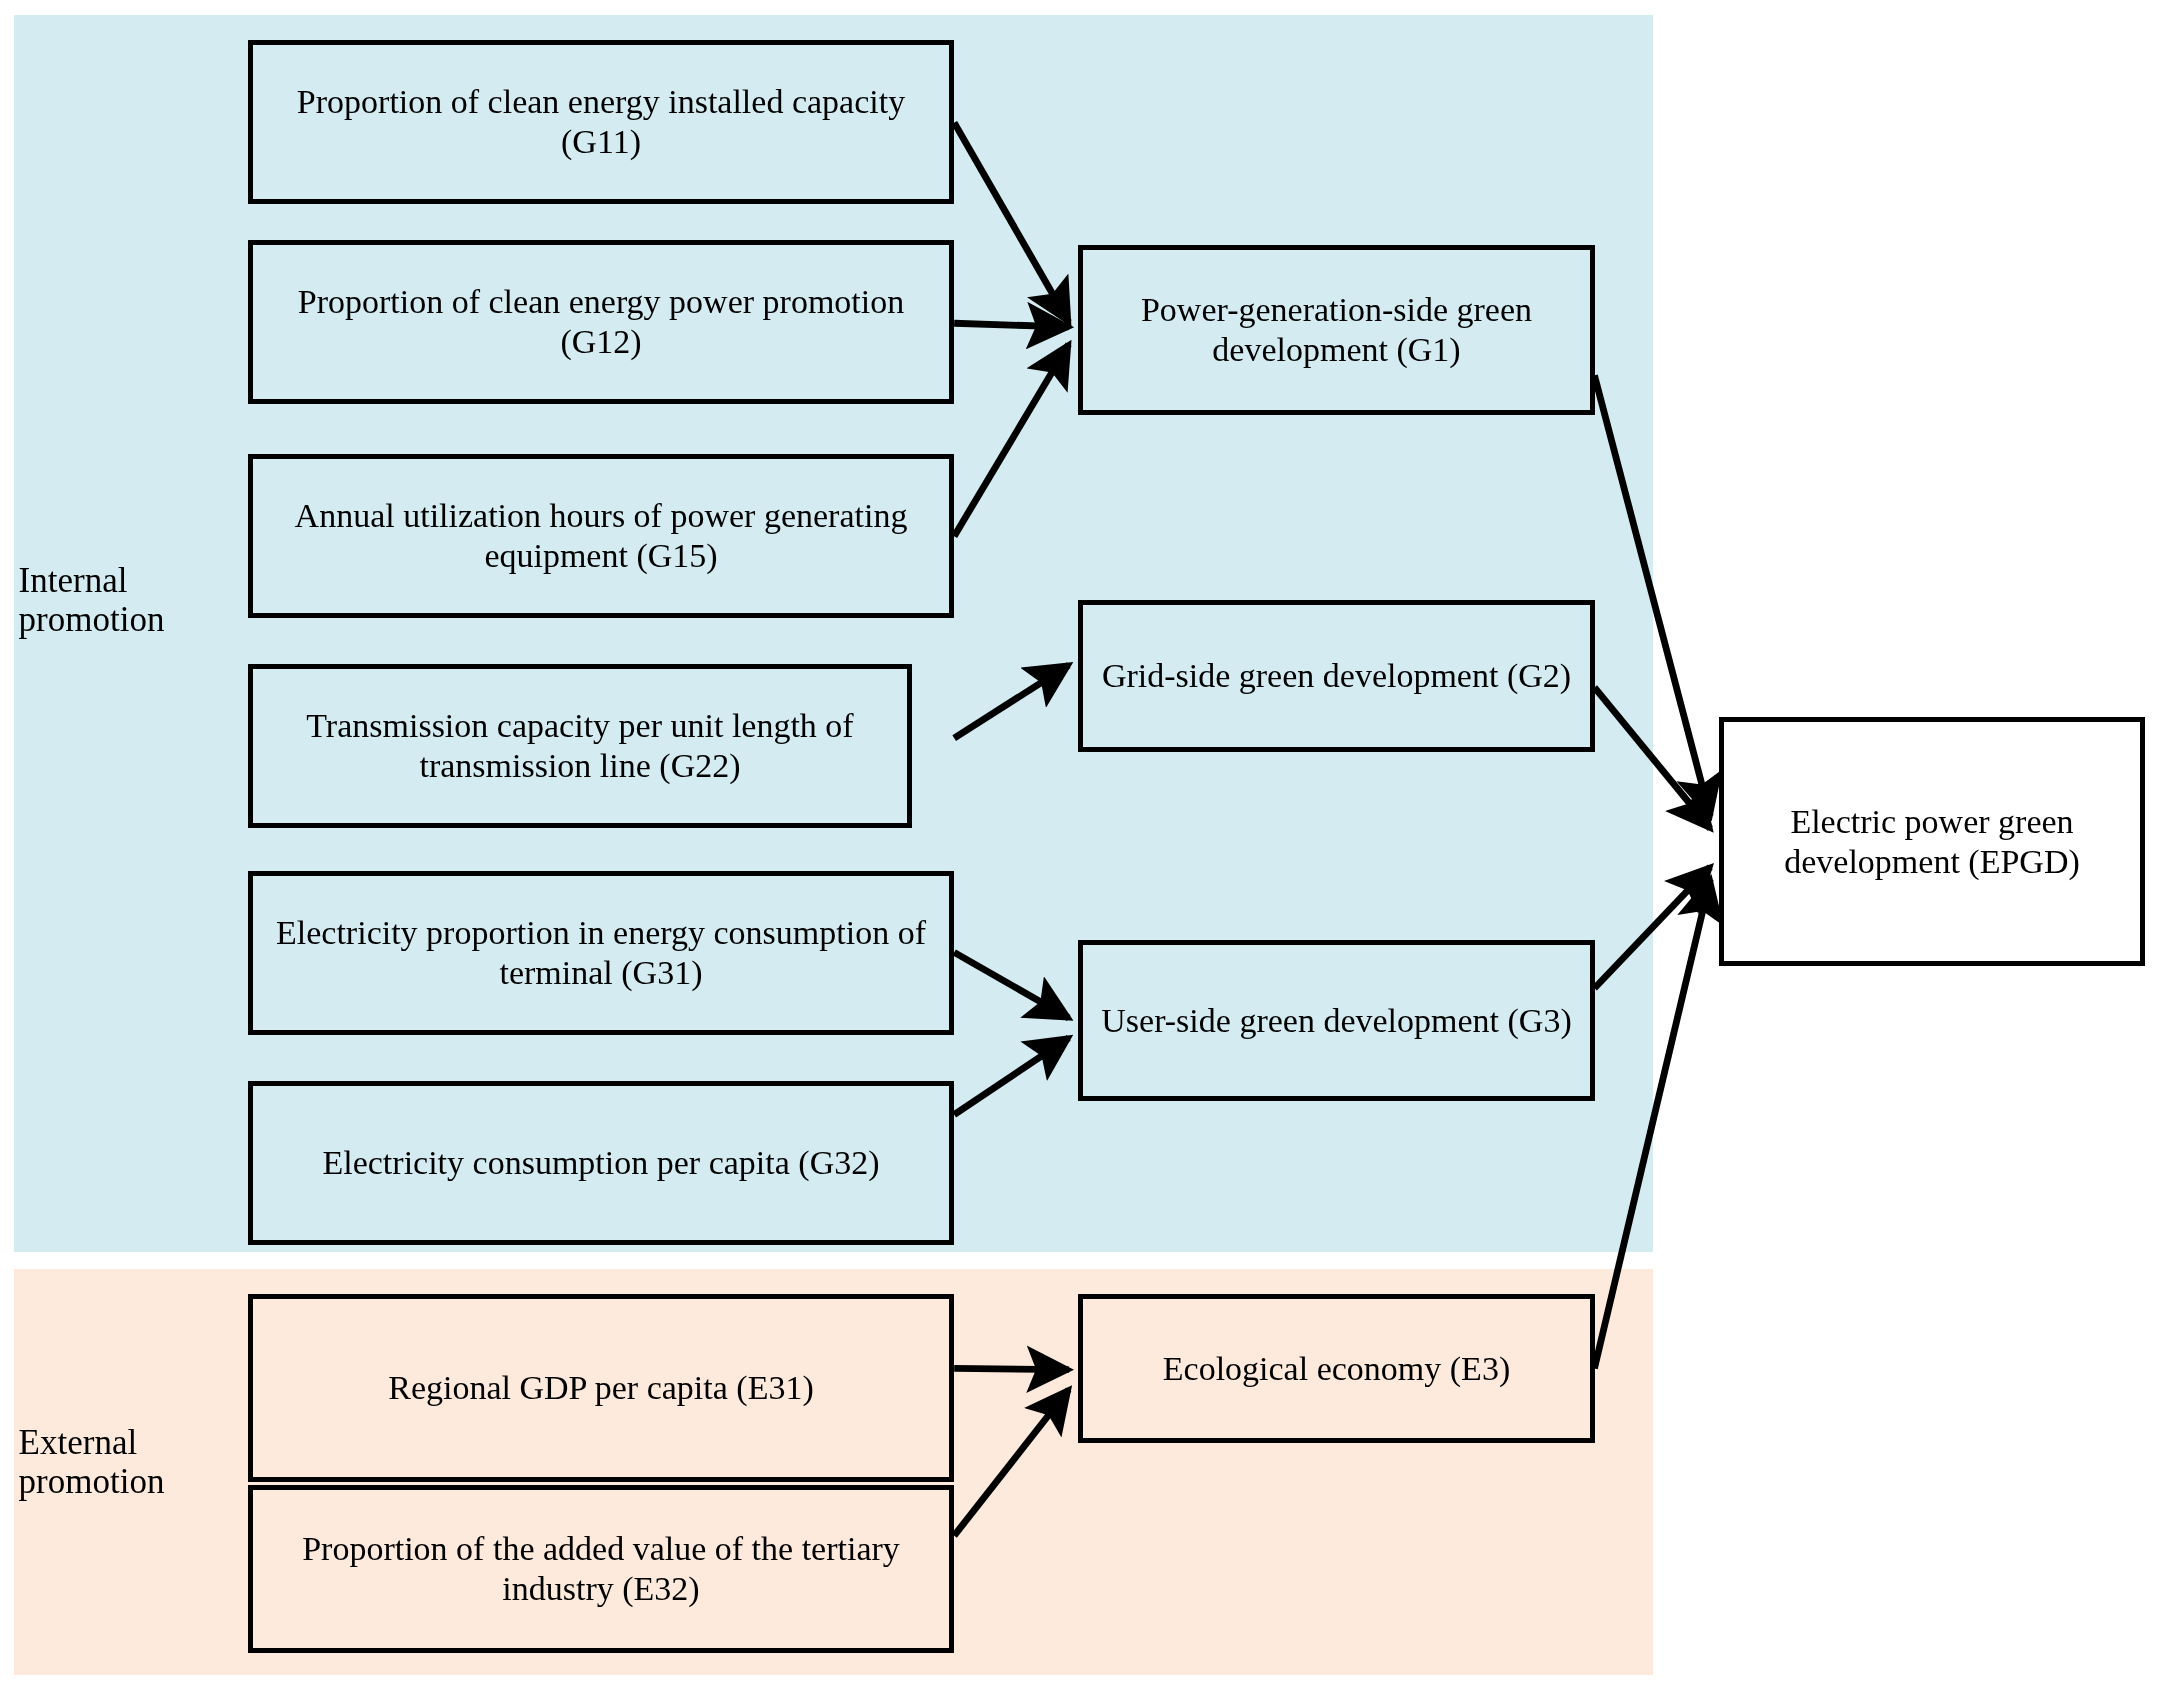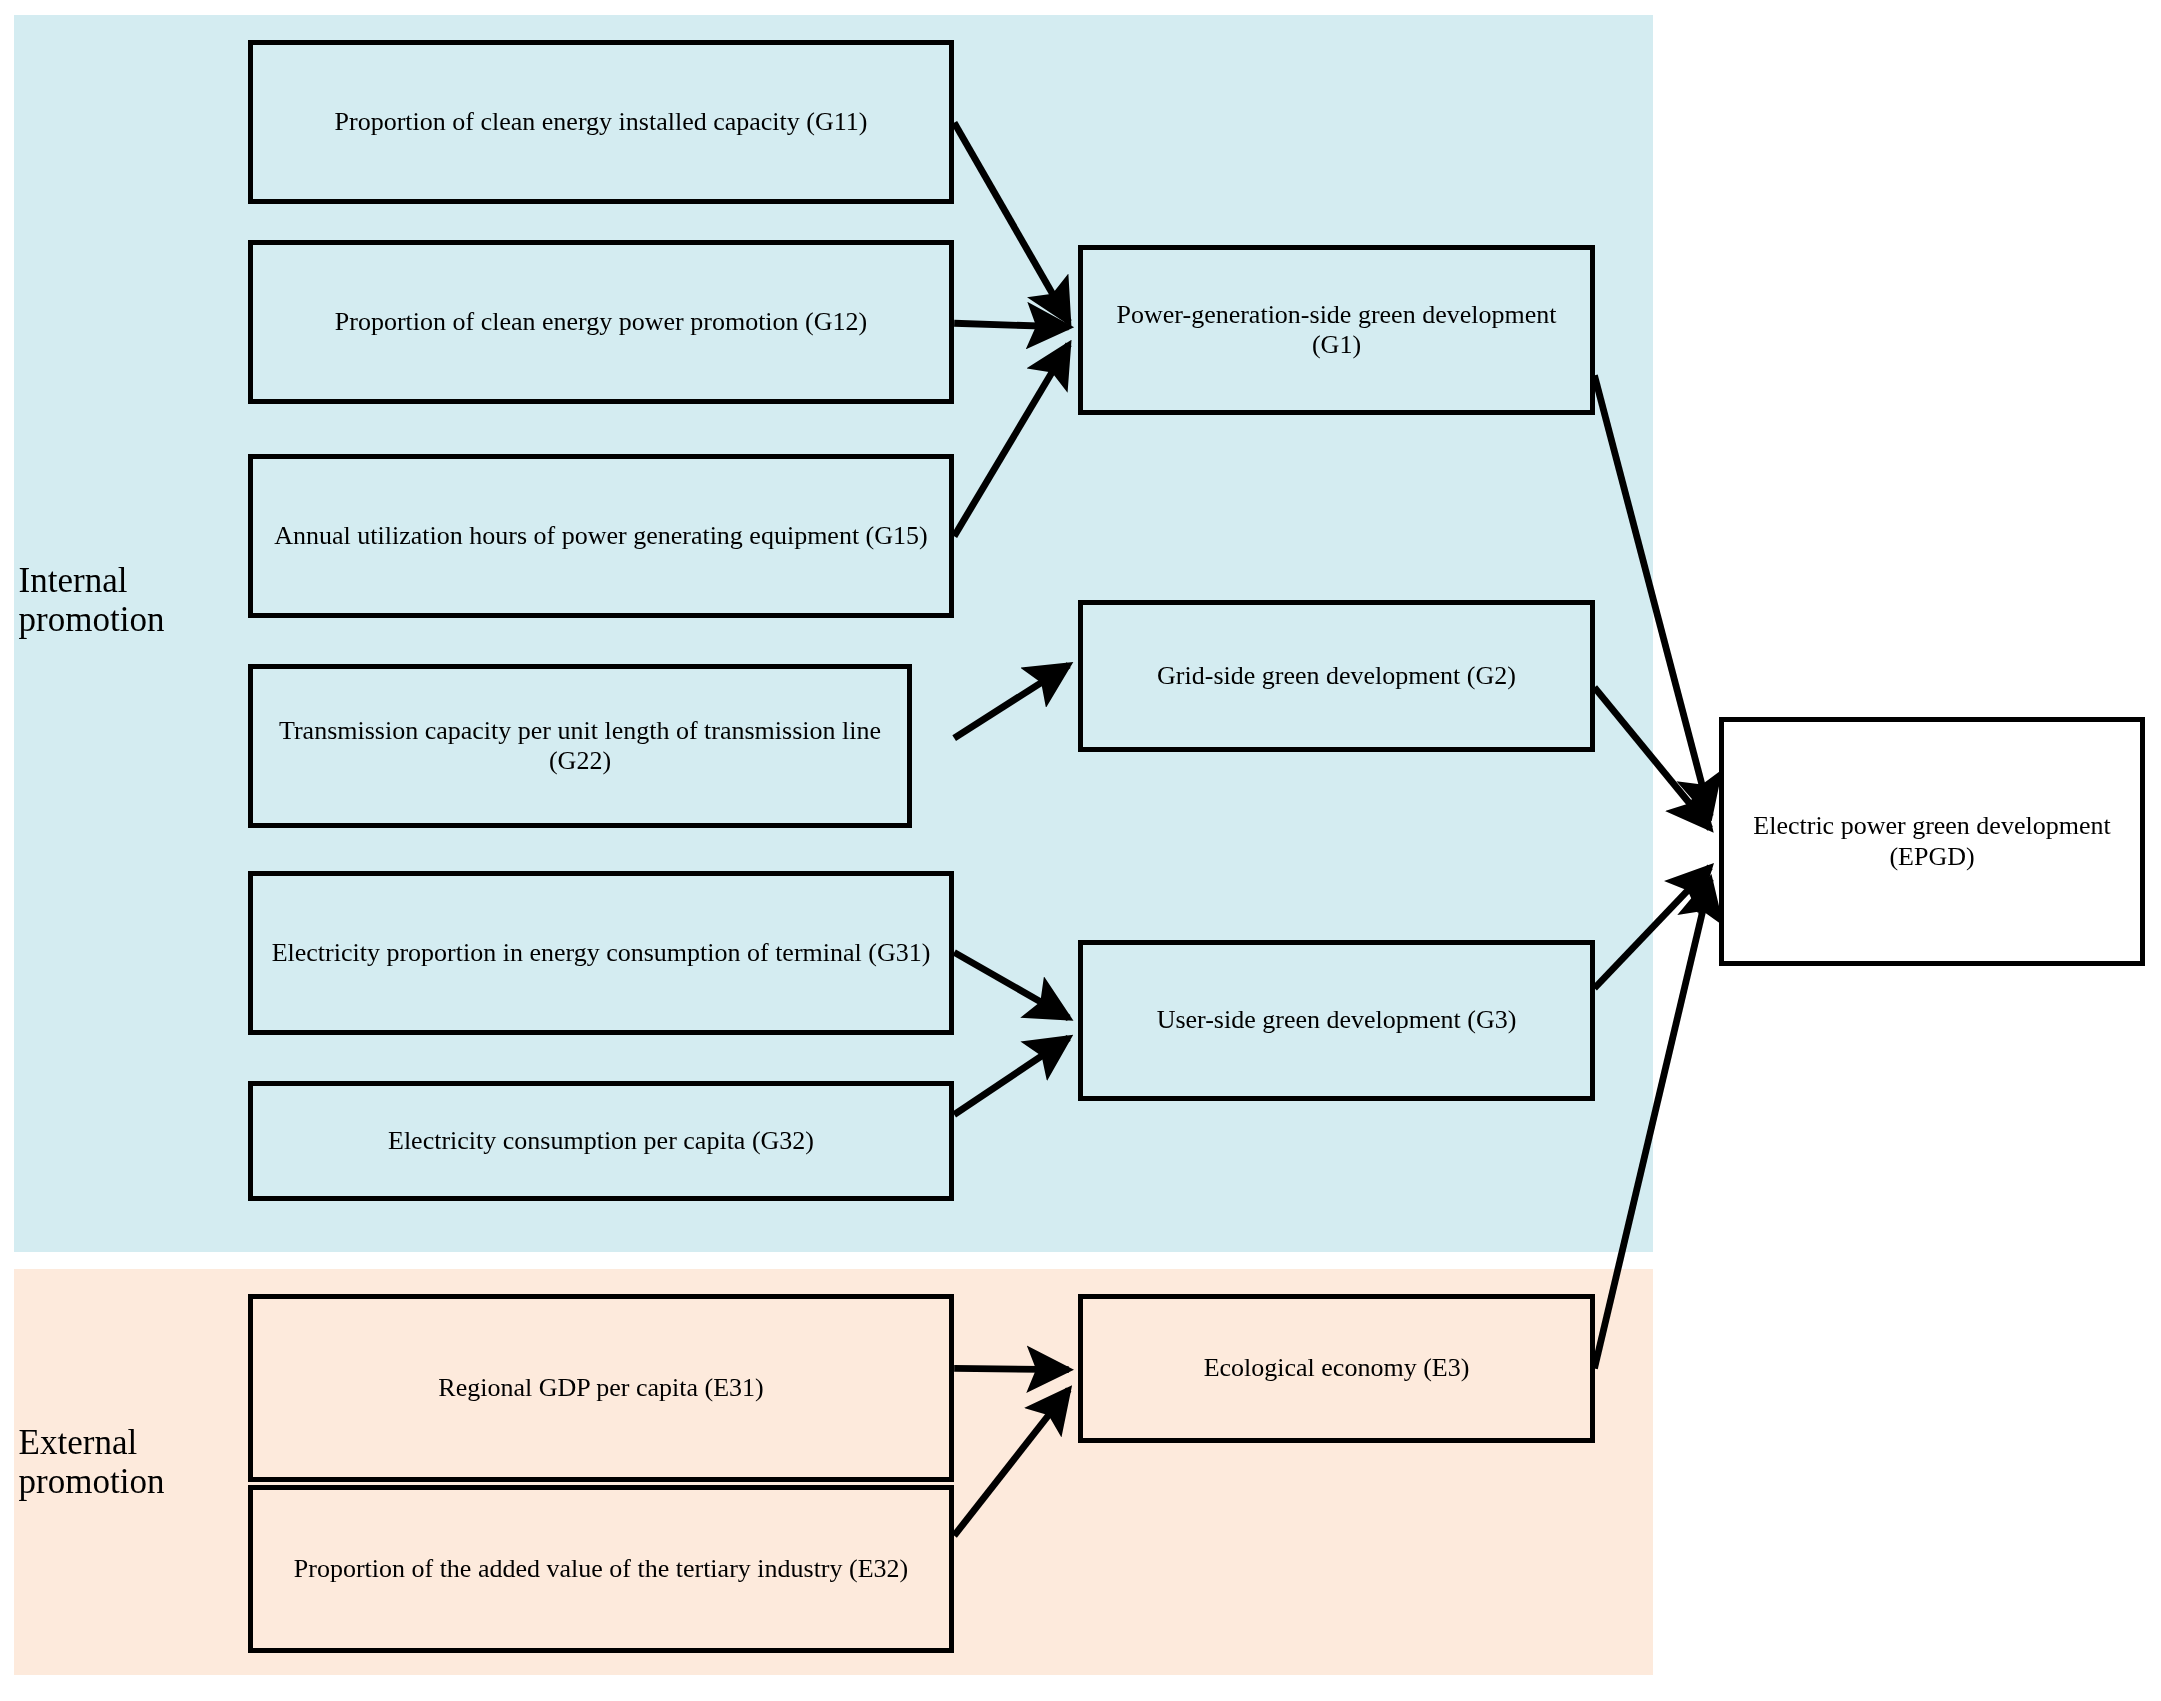--- a/index.html
+++ b/index.html
@@ -26,36 +26,36 @@
   #label-external{left:18.6px;top:1423px;width:211px;}
 
   .node{
     position:absolute;
     border:5.6px solid #000;
     box-sizing:border-box;
     display:flex;
     align-items:center;
     justify-content:center;
     text-align:center;
-    font-size:26px;
+    font-size:34px;
     line-height:1.17;
     color:#000;
     background:transparent;
     padding:0 8.7px;
   }
   .node span{display:block;}
   .node.white{background:#ffffff;}
 
   
   #node-g11{left:248px;top:40px;width:706px;height:164px;}
   #node-g12{left:248px;top:240px;width:706px;height:164px;}
   #node-g15{left:248px;top:454px;width:706px;height:164px;}
   #node-g22{left:248px;top:664px;width:664px;height:164px;}
   #node-g31{left:248px;top:871px;width:706px;height:164px;}
-  #node-g32{left:248px;top:1081px;width:706px;height:120px;}
+  #node-g32{left:248px;top:1081px;width:706px;height:164px;}
   #node-e31{left:248px;top:1294px;width:706px;height:188px;}
   #node-e32{left:248px;top:1485px;width:706px;height:168px;}
 
   
   #node-g1{left:1078px;top:245px;width:517px;height:170px;}
   #node-g2{left:1078px;top:600px;width:517px;height:152px;}
   #node-g3{left:1078px;top:940px;width:517px;height:161px;}
   #node-e3{left:1078px;top:1294px;width:517px;height:149px;}
 
   

